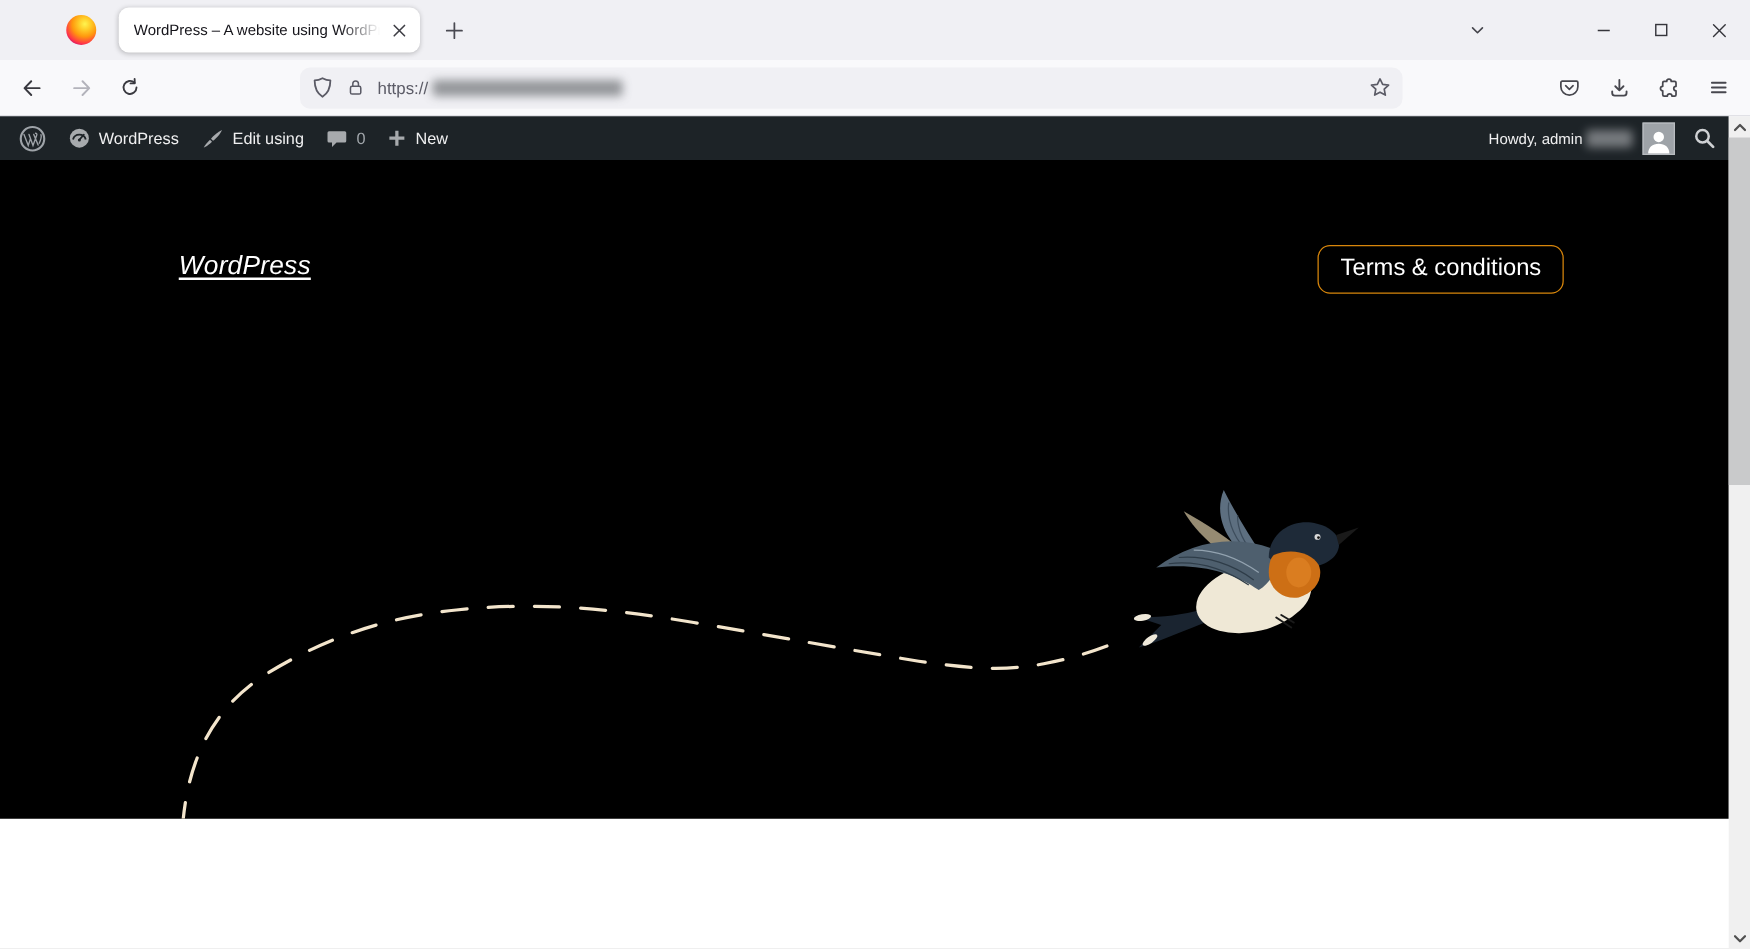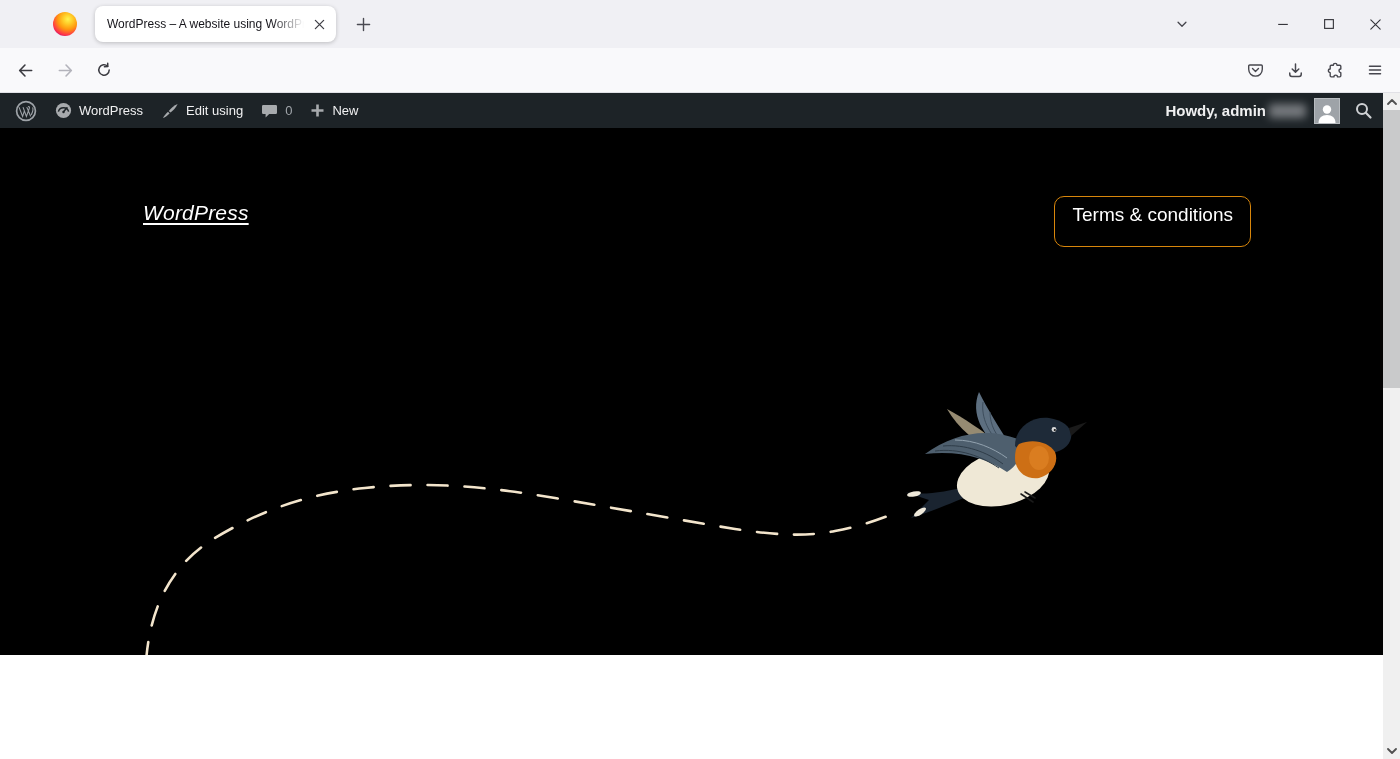--- a/index.html
+++ b/index.html
@@ -43,32 +43,32 @@
   
   .viewport { position:relative; width:1400px; height:565px; }
 
   
   .adminbar { height:35px; width:1383px; background:#1d2327; display:flex; align-items:center;
     color:#f0f0f1; font-size:13px; }
   .ab-item { display:flex; align-items:center; gap:7px; height:35px; padding:0 9px; cursor:pointer; }
   .ab-icon { display:flex; align-items:center; color:#a7aaad; }
   .ab-count { color:#a0a5aa; }
   .ab-right { margin-left:auto; display:flex; align-items:center; padding-right:10px; }
-  .howdy { font-size:15px; color:#f0f0f1;font-weight:bold; }
+  .howdy { font-size:12px; color:#f0f0f1; }
   .name-blur { width:37px; height:14px; background:#8d9094; border-radius:2px; filter:blur(4px); margin-left:3px; opacity:.8; }
   .avatar { width:26px; height:26px; margin-left:8px; background:#9ea3a8; border:1px solid #b8bcc0;
     display:flex; align-items:flex-end; justify-content:center; overflow:hidden; cursor:pointer; }
   .ab-search { margin-left:14px; display:flex; cursor:pointer; }
 
   
   .site { position:relative; width:1383px; height:527px; background:#000; overflow:hidden; }
   .site-title { position:absolute; left:143px; top:73px; font-size:21px; font-style:italic; color:#fff;
     text-decoration:underline; text-underline-offset:3px; cursor:pointer; letter-spacing:.2px; }
   .terms-btn { position:absolute; right:132px; top:68px; background:transparent; color:#fff;
-    font-size:19px; font-family:"Liberation Sans",sans-serif; padding:7px 17px 20px;
+    font-size:19px; font-family:"Liberation Sans",sans-serif; padding:7px 17px 8px;
     border:1.6px solid #d8860b; border-radius:10px; cursor:pointer; }
   .flight-svg { position:absolute; left:0; top:0; }
 
   .white-strip { width:1400px; height:104px; background:#fff; }
 
   
   .scrollbar { position:absolute; top:0; right:0; width:17px; height:666px; background:#f0f0f0; }
   .sb-arrow { position:absolute; left:0; width:17px; height:17px; display:flex; align-items:center; justify-content:center; color:#505050; cursor:pointer; }
   .sb-up { top:0; } .sb-down { bottom:0; }
   .sb-thumb { position:absolute; top:17px; left:0; width:17px; height:278px; background:#c9cacb; cursor:pointer; }
@@ -127,20 +127,42 @@
           <path d="M8.5 2.8 L13.5 8 L8.5 13.2 M13.2 8 H2.2" stroke="currentColor" stroke-width="1.5" fill="none" stroke-linecap="round" stroke-linejoin="round"></path>
         </svg>
     </button>
     <button class="icon-btn nav-btn reload">
       <svg width="16" height="16" viewBox="0 0 16 16">
           <path d="M13.2 8 A5.2 5.2 0 1 1 11.6 4.2" stroke="currentColor" stroke-width="1.5" fill="none" stroke-linecap="round"></path>
           <path d="M11.7 1.2 L11.8 4.6 L8.4 4.7" stroke="currentColor" stroke-width="1.5" fill="none" stroke-linecap="round" stroke-linejoin="round"></path>
         </svg>
     </button>
 
+    <div class="urlbar">
+      <span class="url-icon">
+        <svg width="18" height="18" viewBox="0 0 16 16">
+            <path d="M8 1.4 C10 2.5 12 2.9 13.6 2.9 C13.6 8.3 11.6 12.4 8 14.6 C4.4 12.4 2.4 8.3 2.4 2.9 C4 2.9 6 2.5 8 1.4 Z" stroke="currentColor" stroke-width="1.3" fill="none" stroke-linejoin="round"></path>
+          </svg>
+      </span>
+      <span class="sep"></span>
+      <span class="url-icon">
+        <svg width="15" height="16" viewBox="0 0 16 16">
+            <rect x="3.6" y="7" width="8.8" height="6.6" rx="1.4" fill="none" stroke="currentColor" stroke-width="1.3"></rect>
+            <path d="M5.6 7 V4.9 a2.4 2.4 0 0 1 4.8 0 V7" fill="none" stroke="currentColor" stroke-width="1.3"></path>
+          </svg>
+      </span>
+      <span class="url-proto">https://</span>
+      <span class="url-blur"></span>
+      <span class="urlbar-spacer"></span>
+      <span class="url-icon">
+        <svg width="18" height="18" viewBox="0 0 16 16">
+            <path d="M8 1.9 L9.9 5.8 L14.1 6.3 L11 9.2 L11.8 13.4 L8 11.3 L4.2 13.4 L5 9.2 L1.9 6.3 L6.1 5.8 Z" stroke="currentColor" stroke-width="1.2" fill="none" stroke-linejoin="round"></path>
+          </svg>
+      </span>
+    </div>
 
     <div class="right-icons">
       <button class="icon-btn tool-icon">
         <svg width="17" height="17" viewBox="0 0 16 16">
             <path d="M2.6 2.8 h10.8 a1 1 0 0 1 1 1 v3.1 a6.4 6.4 0 0 1 -12.8 0 V3.8 a1 1 0 0 1 1 -1 Z" stroke="currentColor" stroke-width="1.3" fill="none" stroke-linejoin="round"></path>
             <path d="M5.2 6.2 L8 8.9 L10.8 6.2" stroke="currentColor" stroke-width="1.3" fill="none" stroke-linecap="round" stroke-linejoin="round"></path>
           </svg>
       </button>
       <button class="icon-btn tool-icon">
         <svg width="17" height="17" viewBox="0 0 16 16">

